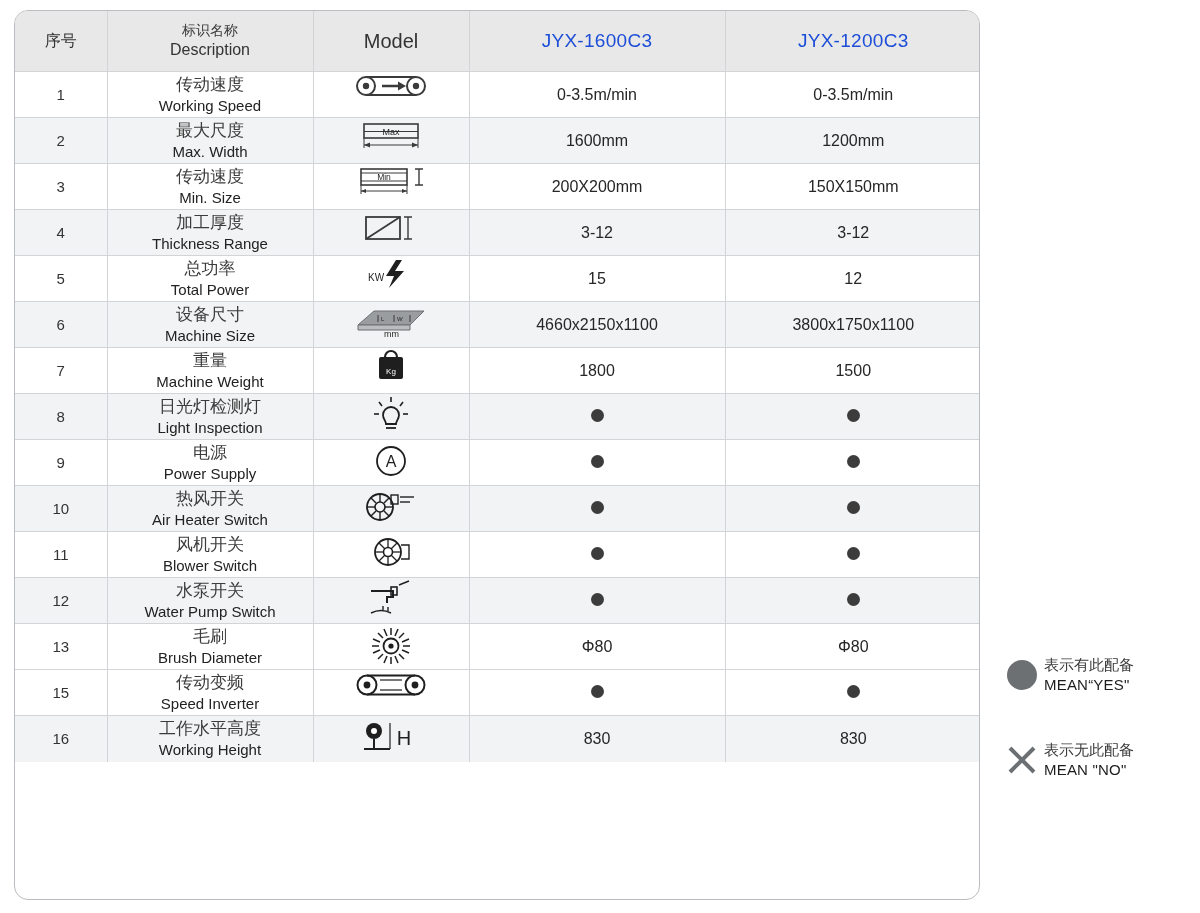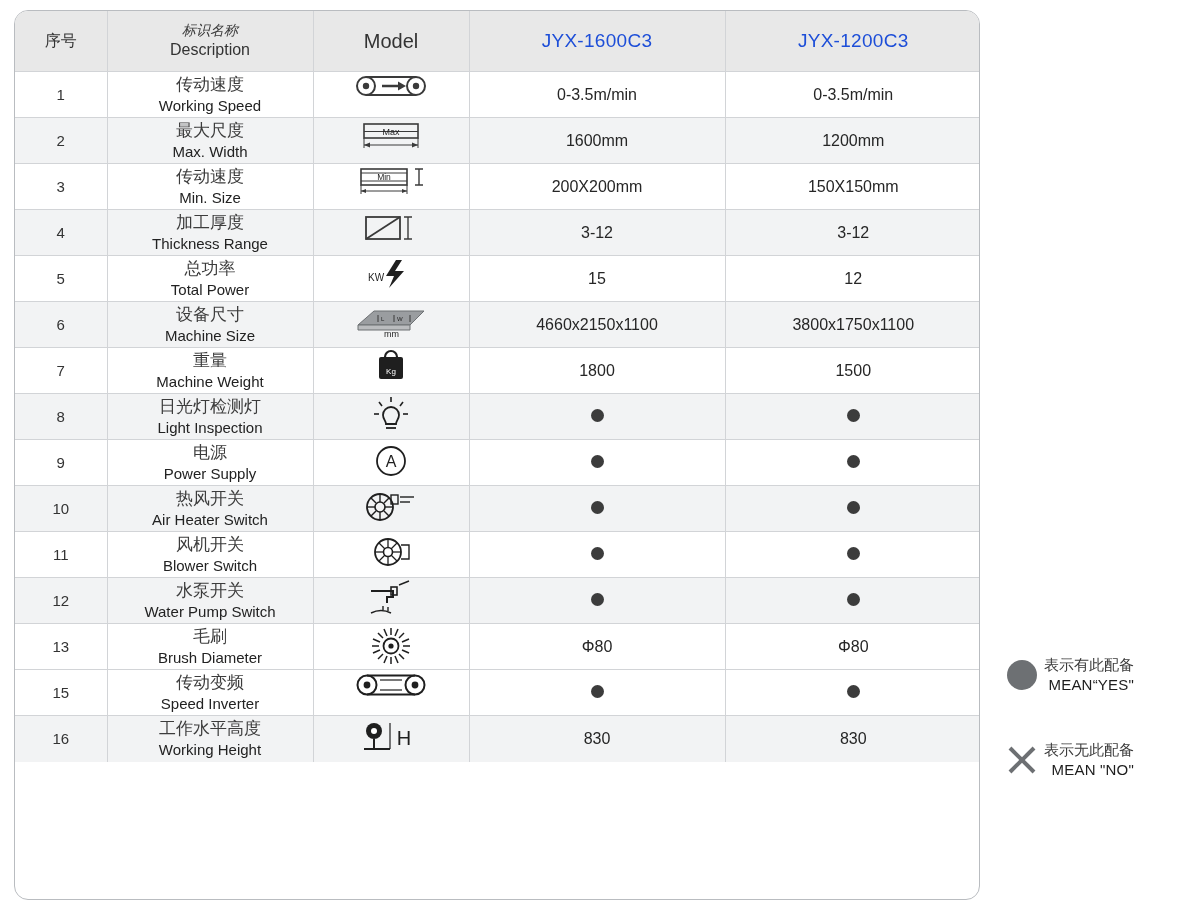--- a/index.html
+++ b/index.html
@@ -63,21 +63,20 @@
   }
   .hd-no {
     font-size: 16px;
     color: #333;
   }
   .hd-desc .cn {
     font-size: 14px;
     color: #3a3a3a;
     display: block;
     line-height: 1.25;
-    font-style: italic;
   }
   .hd-desc .en {
     font-size: 16px;
     color: #333;
     display: block;
     line-height: 1.25;
   }
   .hd-model {
     font-size: 20px;
     color: #333;
@@ -134,21 +133,20 @@
   .legend {
     position: absolute;
     left: 1000px;
     top: 655px;
     width: 196px;
   }
   .legend-row {
     display: flex;
     align-items: center;
     margin-bottom: 46px;
-    text-align: right;
   }
   .legend-mark {
     width: 44px;
     flex: 0 0 44px;
     display: flex;
     align-items: center;
     justify-content: center;
   }
   .legend-text .cn {
     display: block;

